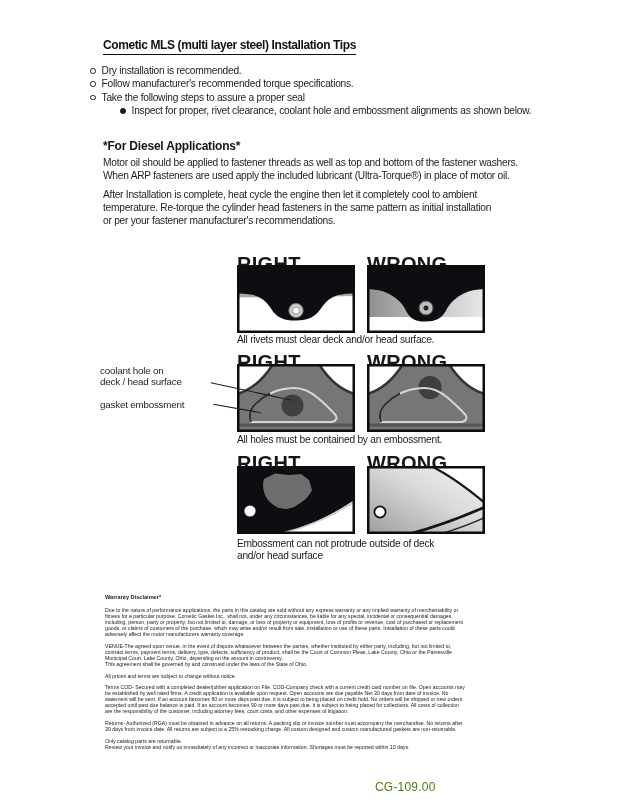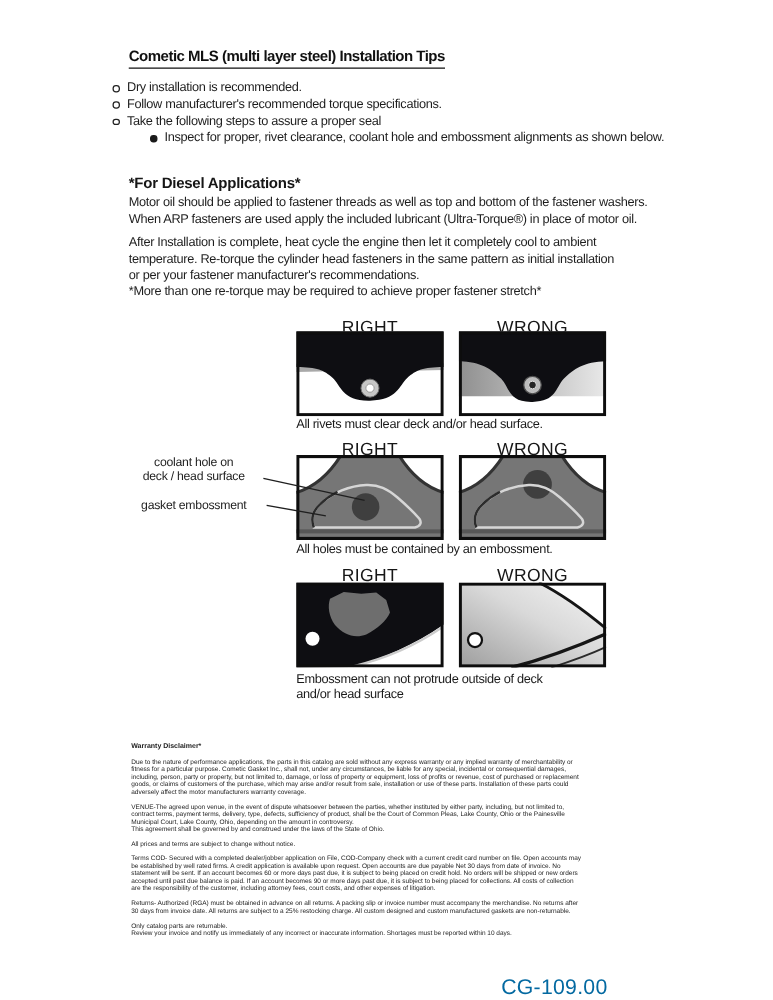--- a/index.html
+++ b/index.html
@@ -20,35 +20,35 @@
     width:3.6px;height:3.6px;border-radius:50%;border:1px solid #222;
     margin:4px 6px 0 0;flex:0 0 auto;background:transparent;
   }
   .marker.filled{background:#1a1a1a;border-color:#1a1a1a;}
   .sec-head{left:103px;top:118px;font-size:12px;font-weight:bold;letter-spacing:-0.2px;color:#161616;}
   .para{left:103px;top:0;white-space:pre-line;}
   .p1{top:135px;}
   .p2{top:167px;}
   .note{top:206px;}
   .rw-head{
-    width:118px;text-align:center;font-size:14px;font-weight:normal;
+    width:118px;font-size:20px;font-weight:bold;
     letter-spacing:0.3px;color:#161616;
   }
   .panel{width:118px;height:68px;display:block;}
   .caption{left:237px;font-size:10.2px;letter-spacing:-0.25px;line-height:12px;color:#1a1a1a;white-space:pre-line;}
   .diag-label{
     font-size:9.8px;letter-spacing:-0.2px;line-height:11px;color:#1d1d1d;
-    text-align:center;white-space:pre-line;
+    text-align:left;white-space:pre-line;
   }
   .leader{pointer-events:none;}
   .legal{left:105px;top:573px;width:470px;color:#222;}
   .legal-head{font-size:5.6px;font-weight:bold;margin:0 0 7px 0;}
   .legal p{font-size:5.2px;line-height:6.05px;margin:0;white-space:pre-line;}
   .legal p.gap{margin-top:5.6px;}
-  .footer{left:401px;top:759px;font-size:17px;letter-spacing:0.2px;color:#0369a1;}
+  .footer{left:375px;top:759px;font-size:12px;letter-spacing:0.2px;color:#4d7c0f;}
 </style>
 </head>
 <body>
 
 <div class="page">
 
   <div class="abs title">Cometic MLS (multi layer steel) Installation Tips</div>
 
   <div class="abs bullets body-text">
     <div class="b-row">
@@ -68,21 +68,20 @@
       <span>Inspect for proper, rivet clearance, coolant hole and embossment alignments as shown below.</span>
     </div>
   </div>
 
   <div class="abs sec-head">*For Diesel Applications*</div>
   <div class="abs para p1 body-text">Motor oil should be applied to fastener threads as well as top and bottom of the fastener washers.
 When ARP fasteners are used apply the included lubricant (Ultra-Torque®) in place of motor oil.</div>
   <div class="abs para p2 body-text">After Installation is complete, heat cycle the engine then let it completely cool to ambient
 temperature. Re-torque the cylinder head fasteners in the same pattern as initial installation
 or per your fastener manufacturer's recommendations.</div>
-  <div class="abs para note body-text">*More than one re-torque may be required to achieve proper fastener stretch*</div>
 
   <div class="abs rw-head" style="left:237px;top:232px;">RIGHT</div>
   <div class="abs rw-head" style="left:367px;top:232px;">WRONG</div>
 
   <svg class="abs panel" style="left:237px;top:244px;" viewBox="0 0 118 68">
     <rect width="118" height="68" fill="#ffffff"></rect>
     <polygon points="0,26 38,28.5 38,31.8 0,32.6" fill="#a9a9a9"></polygon>
     <polygon points="80,28.8 118,25.6 118,31 80,31.8" fill="#a9a9a9"></polygon>
     <path d="M0,0 H118 V28.6 C101,28.9 96,31 89,37.2 C82,43.8 81,55 59,55.5 C37,56 36,43.8 29,37.2 C22,31 17,28.9 0,28.6 Z" fill="#0e0e12"></path>
     <circle cx="59" cy="45.5" r="7.2" fill="#c6c6c6" stroke="#707070" stroke-width="0.8"></circle>

